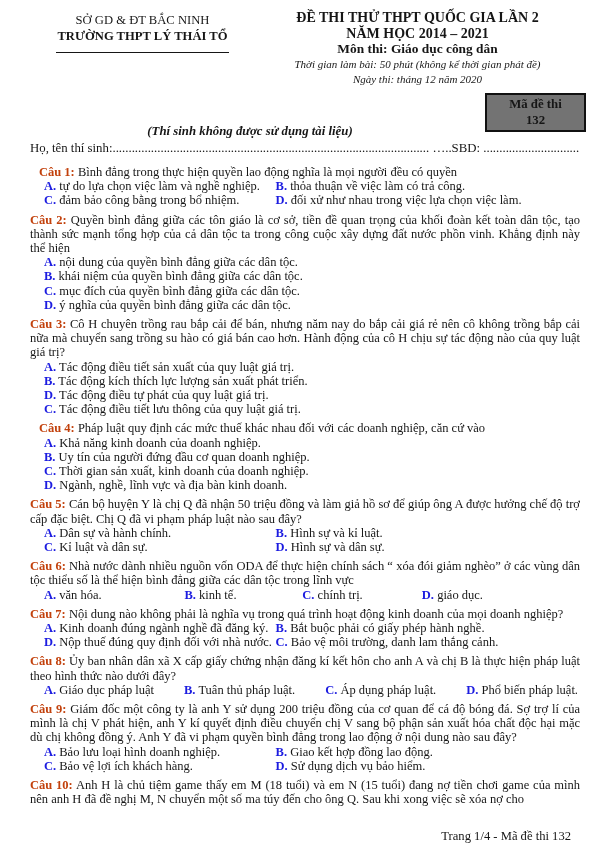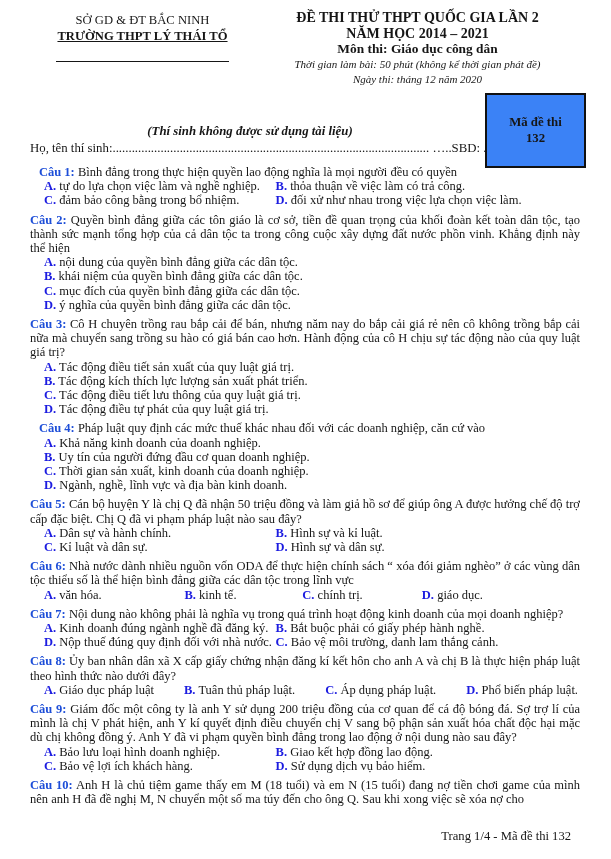--- a/index.html
+++ b/index.html
@@ -9,51 +9,51 @@
     font-family: "Liberation Serif", "DejaVu Serif", serif;
     color: #161616;
     position: relative;
     overflow: hidden;
   }
   .page { padding: 10px 31px 0 30px; width: 611px; }
 
   
   .header { display: flex; }
   .header-left { width: 225px; text-align: center; font-size: 12.6px; line-height: 16px; padding-top: 2px; }
-  .school-name { font-weight: bold; border-bottom: 1.6px solid #161616; display: inline-block; padding: 0 1px 17px 1px; text-decoration: underline; }
+  .school-name { font-weight: bold; border-bottom: 1.6px solid #161616; display: inline-block; padding: 0 1px 8px 1px; }
   .header-right { flex: 1; text-align: center; line-height: 15.6px; }
   .title-line { font-weight: bold; font-size: 14px; }
   .subject-line { font-weight: bold; font-size: 13.4px; }
   .italic-line { font-style: italic; font-size: 11px; }
 
   .code-box {
     position: absolute; top: 93px; right: 25px;
     width: 101px; min-height: 37px;
     border: 2px solid #111;
     text-align: center; font-weight: bold; font-size: 12.8px; line-height: 15.5px;
-    padding: 20px 2px;
-    background: #3b82f6;
+    padding: 2px 2px;
+    background: #737373;
   }
 
   .no-material-note {
     text-align: center; font-weight: bold; font-style: italic;
     font-size: 12.8px; margin-top: 36px;
     padding-right: 110px;
   }
   .candidate-line {
     font-size: 12.8px; margin-top: 2px;
     white-space: nowrap; overflow: hidden; width: 550px;
   }
 
   
   .questions { margin-top: 9px; font-size: 12.5px; line-height: 14.2px; }
   .q { margin-top: 5px; }
   .q.indent .stem { text-indent: 9px; }
   .stem { text-align: justify; }
-  .qlabel { color: #1d4ed8; font-weight: bold; }
+  .qlabel { color: #c2410c; font-weight: bold; }
   .letter { color: #1c1ce0; font-weight: bold; }
   .opts { padding-left: 14px; }
   .opts .opt { display: block; }
   .opts.cols2 { display: grid; grid-template-columns: 43.2% auto; }
   .opts.cols4 { display: grid; grid-template-columns: 26.2% 22% 22.3% auto; }
   .opts.inline { display: flex; justify-content: space-between; padding-right: 2px; }
   .opts.inline .opt { display: inline; }
 
   
   .footer {
@@ -107,22 +107,22 @@
           <span class="opt"><b class="letter">B.</b> khái niệm của quyền bình đẳng giữa các dân tộc.</span>
           <span class="opt"><b class="letter">C.</b> mục đích của quyền bình đẳng giữa các dân tộc.</span>
           <span class="opt"><b class="letter">D.</b> ý nghĩa của quyền bình đẳng giữa các dân tộc.</span>
         </div>
       </div>
       <div class="q">
         <p class="stem"><b class="qlabel">Câu 3:</b> Cô H chuyên trồng rau bắp cải để bán, nhưng năm nay do bắp cải giá rẻ nên cô không trồng bắp cải nữa mà chuyển sang trồng su hào có giá bán cao hơn. Hành động của cô H chịu sự tác động nào của quy luật giá trị?</p>
         <div class="opts stack">
           <span class="opt"><b class="letter">A.</b> Tác động điều tiết sản xuất của quy luật giá trị.</span>
           <span class="opt"><b class="letter">B.</b> Tác động kích thích lực lượng sản xuất phát triển.</span>
+          <span class="opt"><b class="letter">D.</b> Tác động điều tự phát của quy luật giá trị.</span>
           <span class="opt"><b class="letter">C.</b> Tác động điều tiết lưu thông của quy luật giá trị.</span>
-          <span class="opt"><b class="letter">D.</b> Tác động điều tự phát của quy luật giá trị.</span>
         </div>
       </div>
       <div class="q indent">
         <p class="stem"><b class="qlabel">Câu 4:</b> Pháp luật quy định các mức thuế khác nhau đối với các doanh nghiệp, căn cứ vào</p>
         <div class="opts stack">
           <span class="opt"><b class="letter">A.</b> Khả năng kinh doanh của doanh nghiệp.</span>
           <span class="opt"><b class="letter">B.</b> Uy tín của người đứng đầu cơ quan doanh nghiệp.</span>
           <span class="opt"><b class="letter">C.</b> Thời gian sản xuất, kinh doanh của doanh nghiệp.</span>
           <span class="opt"><b class="letter">D.</b> Ngành, nghề, lĩnh vực và địa bàn kinh doanh.</span>
         </div>

